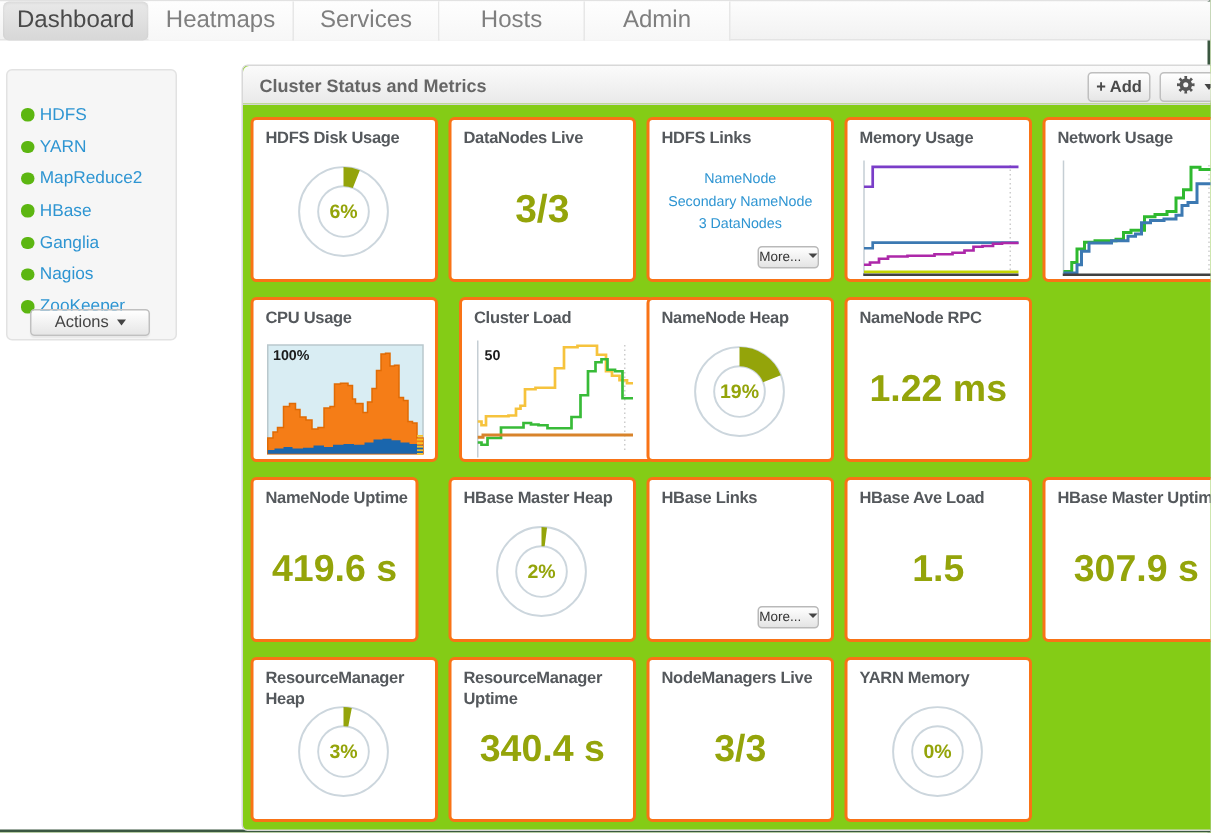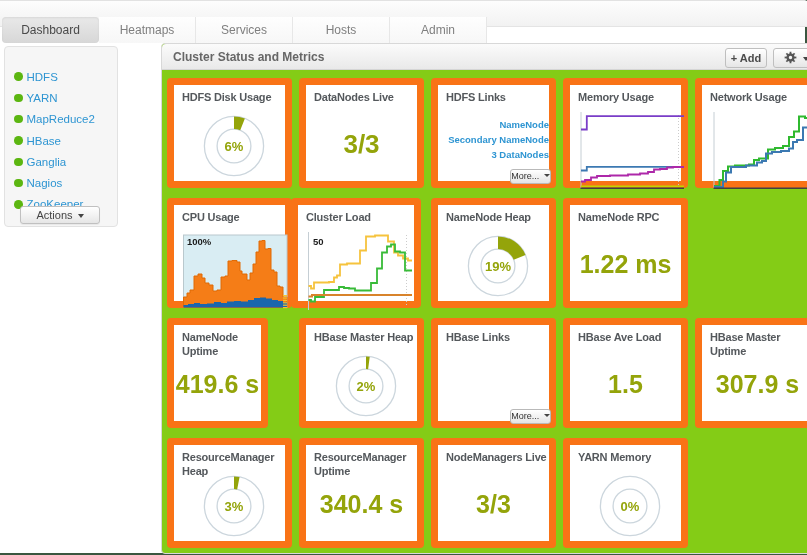--- a/index.html
+++ b/index.html
@@ -1,38 +1,38 @@
 <!DOCTYPE html>
 <html><head><meta charset="utf-8"><style>
 * { margin:0; padding:0; box-sizing:border-box; }
 html,body { width:807px; height:555px; font-family:"Liberation Sans", sans-serif; background:#fff; overflow:hidden; }
 #frame { position:relative; width:807px; height:555px; border-right:2px solid #3a5740; border-bottom:2px solid #3a5740; border-top:1px solid #e2e2e2; }
 
 #nav { position:absolute; left:0; top:0; width:807px; height:26px; background:linear-gradient(#fdfdfd,#f2f2f2); border-bottom:1px solid #e4e4e4; }
-.tab { position:absolute; top:16px; height:26px; width:97px; line-height:26px; text-align:center; font-size:12px; color:#7f7f7f; border-right:1px solid #e7e7e7; background:linear-gradient(#fefefe,#f7f7f7); }
+.tab { position:absolute; top:0; height:26px; width:97px; line-height:26px; text-align:center; font-size:16px; color:#7f7f7f; border-right:1px solid #e7e7e7; background:linear-gradient(#fefefe,#f7f7f7); }
 .tab.active { background:linear-gradient(#e9e9e9,#d7d7d7); color:#4a4a4a; border-radius:4px; border-right:none; box-shadow:inset 0 1px 2px rgba(0,0,0,.08); }
 
 #side { position:absolute; left:4px; top:45px; width:114px; height:181px; background:#f6f6f6; border:1px solid #e2e2e2; border-radius:4px; padding-top:19px; }
 .sitem { height:21.3px; display:flex; align-items:center; padding-left:9px; }
 .dot { width:8.5px; height:8.5px; border-radius:50%; background:#5cb611; margin-right:4px; flex:none; }
 .slink { font-size:11.5px; color:#2e95d2; }
 #actions { position:absolute; left:15px; top:159px; width:80px; height:18px; background:linear-gradient(#fff,#e6e6e6); border:1px solid #c0c0c0; border-radius:3px; font-size:11px; color:#444; text-align:center; line-height:16px; box-shadow:0 1px 1px rgba(0,0,0,.06); }
 .caret { display:inline-block; width:0; height:0; border-left:3.5px solid transparent; border-right:3.5px solid transparent; border-top:4px solid #444; vertical-align:middle; margin-left:2px; margin-top:-1px; }
 
 #main { position:absolute; left:141px; top:42px; width:664px; height:511px; background:#84cc16; border:1px solid #d8d8d8; border-radius:4px;margin-left:20px; }
 #mhead { position:absolute; left:0; top:0; width:100%; height:26px; background:linear-gradient(#fbfbfb,#e9e9e9); border-bottom:1px solid #d5d5d5; border-radius:4px 4px 0 0; }
 #mtitle { position:absolute; left:11px; top:0; line-height:26px; font-size:12px; font-weight:bold; color:#666; }
 .hbtn { position:absolute; top:4px; height:20px; background:linear-gradient(#fff,#e6e6e6); border:1px solid #bfbfbf; border-radius:3px; font-size:11px; color:#4a4a4a; text-align:center; line-height:18px; font-weight:bold; }
 #badd { right:57px; width:42px; }
 #bgear { right:4px; width:47px; }
 
-.card { position:absolute; background:#fff; border:7px solid #f97316; border-radius:4px; }
+.card { position:absolute; background:#fff; border:2px solid #f97316; border-radius:4px; }
 .ct { position:absolute; left:8px; top:6px; right:2px; font-size:11px; font-weight:bold; color:#54585c; line-height:13.5px; letter-spacing:-0.2px; }
 .big { position:absolute; left:0; width:100%; text-align:center; font-weight:bold; color:#94a40a; height:30px; line-height:30px; }
-.lk { font-size:9.5px; font-weight:bold; color:#2e95d2; height:15px; line-height:15px;text-align:right; }
+.lk { font-size:9.5px; font-weight:normal; color:#2e95d2; height:15px; line-height:15px; }
 .more { position:absolute; left:72px; top:83.5px; width:41px; height:15px; white-space:nowrap; background:linear-gradient(#fff,#e4e4e4); border:1px solid #b9b9b9; border-radius:3px; font-size:9px; color:#333; text-align:center; line-height:13px; }
 .more .caret { border-left-width:3px; border-right-width:3px; border-top-width:3.5px; }
 #nav .tab:nth-child(1){left:2px}#nav .tab:nth-child(2){left:99px}#nav .tab:nth-child(3){left:196px}#nav .tab:nth-child(4){left:293px}#nav .tab:nth-child(5){left:390px}</style></head>
 <body>
 <div id="frame">
   <div id="nav">
       <div class="tab active">Dashboard</div>
       <div class="tab">Heatmaps</div>
       <div class="tab">Services</div>
       <div class="tab">Hosts</div>
@@ -130,21 +130,21 @@
           <g stroke="#f5a623" stroke-width="2"></g>
           <rect x="109" y="90.0" width="4" height="1.2" fill="#f7c32a"></rect>
           <rect x="109" y="92.4" width="4" height="1.2" fill="#f7c32a"></rect>
           <rect x="109" y="94.8" width="4" height="1.2" fill="#f7c32a"></rect>
           <rect x="109" y="97.2" width="4" height="1.2" fill="#f7c32a"></rect>
           <rect x="109" y="99.6" width="4" height="1.2" fill="#f7c32a"></rect>
           <rect x="109" y="102.0" width="4" height="1.2" fill="#f7c32a"></rect>
           <text x="13" y="40" font-family="Liberation Sans, sans-serif" font-size="9.5" font-weight="bold" fill="#1b1b1b">100%</text>
         </svg>
       </div>
-      <div class="card" style="left:129px;top:154px;width:130px;height:110px">
+      <div class="card" style="left:144px;top:154px;width:130px;height:110px">
         <div class="ct">Cluster Load</div>
         <svg width="125" height="110" viewBox="0 0 125 110" style="position:absolute;left:0;top:0">
           <line x1="10.5" y1="27" x2="10.5" y2="105" stroke="#c5ced4" stroke-width="1"></line>
           <line x1="108.5" y1="30" x2="108.5" y2="102" stroke="#ccc" stroke-width="1" stroke-dasharray="1,2"></line>
           <polyline points="10.5,81 13,81 13,83.5 16,83.5 16,77.5 31,77.5 31,77 36,77 36,72.5 39,72.5 39,70.5 42,70.5 42,59.5 49,59.5 49,58.5 62,58.5 62,45.5 68,45.5 68,31.5 77,31.5 77,30.5 90,30.5 90,36.5 96,36.5 96,47.5 100,47.5 100,50.5 105,50.5 105,53.5 110,53.5 110,55.5 114,55.5" fill="none" stroke="#f6c33d" stroke-width="1.8"></polyline>
           <polyline points="10.5,95 13,95 13,96.5 17,96.5 17,92 26,92 26,85 41,85 41,82 46,82 46,83 51,83 51,83.5 57,83.5 57,85.5 73,85.5 73,78 79,78 79,63.5 84,63.5 84,47.5 89,47.5 89,41.5 93,41.5 93,39.5 97,39.5 97,46.5 102,46.5 102,47.5 107,47.5 107,65.5 110,65.5 110,65.5 114,65.5" fill="none" stroke="#38bb38" stroke-width="1.8"></polyline>
           <polyline points="10.5,91.5 14,91.5 14,90 114,90" fill="none" stroke="#d8832b" stroke-width="2"></polyline>
           <text x="15" y="40" font-family="Liberation Sans, sans-serif" font-size="9.5" font-weight="bold" fill="#1b1b1b">50</text>
         </svg>
       </div>
@@ -154,21 +154,21 @@
           <circle cx="31" cy="31" r="29.6" fill="#fff" stroke="#ccd6dd" stroke-width="1.3"></circle>
           <circle cx="31" cy="31" r="16.9" fill="#fff" stroke="#ccd6dd" stroke-width="1.3"></circle>
           <path d="M 31.00 1.40 A 29.6 29.6 0 0 1 58.52 20.10 L 46.71 24.78 A 16.9 16.9 0 0 0 31.00 14.10 Z" fill="#94a40a"></path>
           <text x="31" y="35.5" text-anchor="middle" font-family="Liberation Sans, sans-serif" font-size="13" font-weight="bold" fill="#94a40a">19%</text>
         </svg>
       </div>
       <div class="card" style="left:401px;top:154px;width:125px;height:110px">
         <div class="ct">NameNode RPC</div>
         <div class="big" style="top:44px;font-size:25px">1.22 ms</div>
       </div>
-      <div class="card" style="left:5px;top:274px;width:101px;height:110px">
+      <div class="card" style="left:5px;top:274px;width:112px;height:110px">
         <div class="ct">NameNode Uptime</div>
         <div class="big" style="top:44px;font-size:25px">419.6 s</div>
       </div>
       <div class="card" style="left:137px;top:274px;width:125px;height:110px">
         <div class="ct">HBase Master Heap</div>
         <svg width="62" height="62" viewBox="0 0 62 62" style="position:absolute;left:28.5px;top:29.5px">
           <circle cx="31" cy="31" r="29.6" fill="#fff" stroke="#ccd6dd" stroke-width="1.3"></circle>
           <circle cx="31" cy="31" r="16.9" fill="#fff" stroke="#ccd6dd" stroke-width="1.3"></circle>
           <path d="M 31.00 1.40 A 29.6 29.6 0 0 1 34.71 1.63 L 33.12 14.23 A 16.9 16.9 0 0 0 31.00 14.10 Z" fill="#94a40a"></path>
           <text x="31" y="35.5" text-anchor="middle" font-family="Liberation Sans, sans-serif" font-size="13" font-weight="bold" fill="#94a40a">2%</text>

